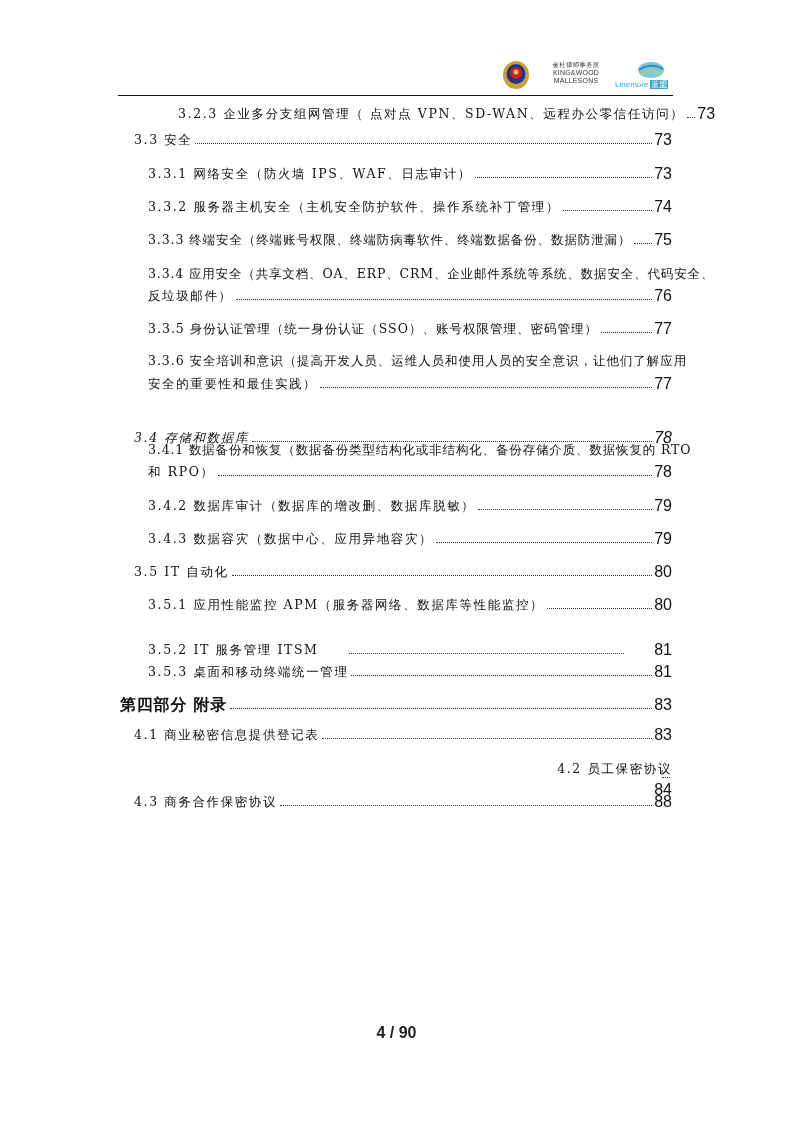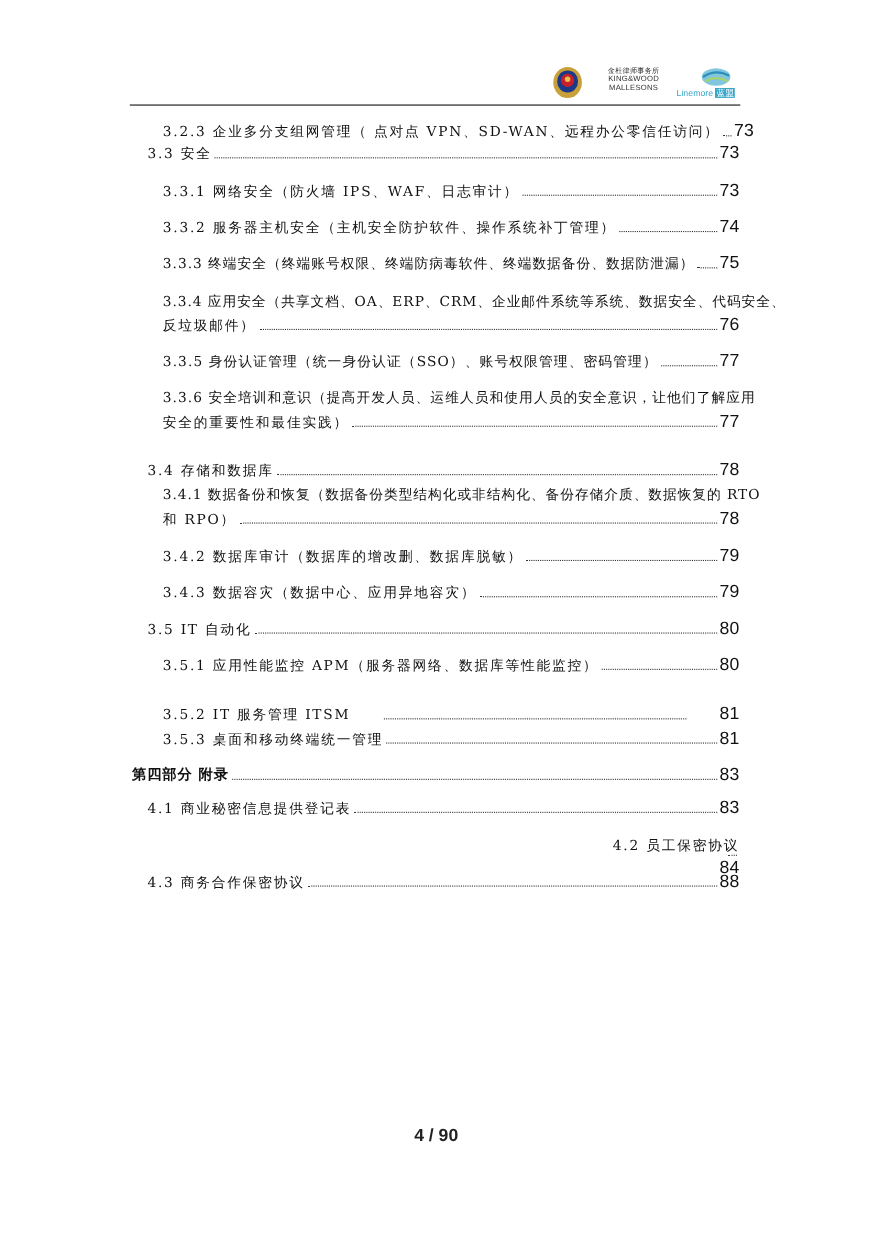--- a/index.html
+++ b/index.html
@@ -14,21 +14,21 @@
     .linemore-text { position: absolute; left: 0; top: 19px; font-family: "Liberation Sans", sans-serif;
            font-size: 8px; color: #3aa7c9; white-space: nowrap; }
     .header-rule { position: absolute; left: 118px; top: 95px; width: 555px; height: 0; border-top: 1.3px solid #111; }
 
     .toc { position: absolute; left: 0; top: 0; width: 793px; }
     .entry { position: absolute; display: flex; align-items: flex-end; font-size: 12.5px; line-height: 16px;
              right: 121px; }
     .entry .t { white-space: nowrap; letter-spacing: 1.6px; }
     .entry .dots { flex: 1; border-bottom: 1px dotted #333; margin: 0 2px 4px 3px; min-width: 8px; }
     .entry .pg { font-family: "Liberation Sans", sans-serif; font-size: 16px; white-space: nowrap; }
-    .entry.bold .t { font-weight: bold; letter-spacing: 0.8px; font-family: "DejaVu Sans", sans-serif; font-size: 13px; }
+    .entry.bold .t { font-weight: bold; letter-spacing: 0.8px; font-family: "DejaVu Sans", sans-serif; font-size: 16px; }
     .wrap-first { position: absolute; font-size: 12.5px; line-height: 16px; white-space: nowrap; letter-spacing: 1.6px; }
     .lvl1 { left: 134px; }
     .lvl2 { left: 148px; }
     .lvl0 { left: 120px; }
 
     .footer { position: absolute; top: 1024px; left: 0; width: 793px; text-align: center;
               font-family: "Liberation Sans", sans-serif; font-weight: bold; font-size: 16px; color: #222; }
   </style>
 </head>
 <body>
@@ -54,21 +54,21 @@
     </svg>
     <div class="linemore-text">
       <span>Linemore</span><span style="color:#fff;background:#3aa7c9;margin-left:2px;padding:0 1px;">蓝盟</span>
     </div>
   </div>
 </div>
 <div class="header-rule"></div>
 
 <div class="toc">
 
-  <div class="entry lvl2" style="top:112px;">
+  <div class="entry lvl2" style="top:106px;margin-left:30px;">
     <span class="t">3.2.3 企业多分支组网管理（ 点对点 VPN、SD-WAN、远程办公零信任访问）</span>
       <span class="dots"></span>
       <span class="pg">73</span>
   </div>
 
   <div class="entry lvl1" style="top:132px;">
     <span class="t">3.3 安全</span>
       <span class="dots"></span>
       <span class="pg">73</span>
   </div>
@@ -104,21 +104,21 @@
       <span class="pg">77</span>
   </div>
 
   <div class="wrap-first lvl2" style="top:353px;letter-spacing:0.95px;">3.3.6 安全培训和意识（提高开发人员、运维人员和使用人员的安全意识，让他们了解应用</div>
   <div class="entry lvl0" style="top:376px;left:148px;">
     <span class="t">安全的重要性和最佳实践）</span>
       <span class="dots"></span>
       <span class="pg">77</span>
   </div>
 
-  <div class="entry lvl1" style="top:420px;">
+  <div class="entry lvl1" style="top:430px;font-style:italic;">
     <span class="t">3.4 存储和数据库</span>
       <span class="dots"></span>
       <span class="pg">78</span>
   </div>
 
   <div class="wrap-first lvl2" style="top:442px;letter-spacing:0.85px;">3.4.1 数据备份和恢复（数据备份类型结构化或非结构化、备份存储介质、数据恢复的 RTO</div>
   <div class="entry lvl0" style="top:464px;left:148px;">
     <span class="t">和 RPO）</span>
       <span class="dots"></span>
       <span class="pg">78</span>

